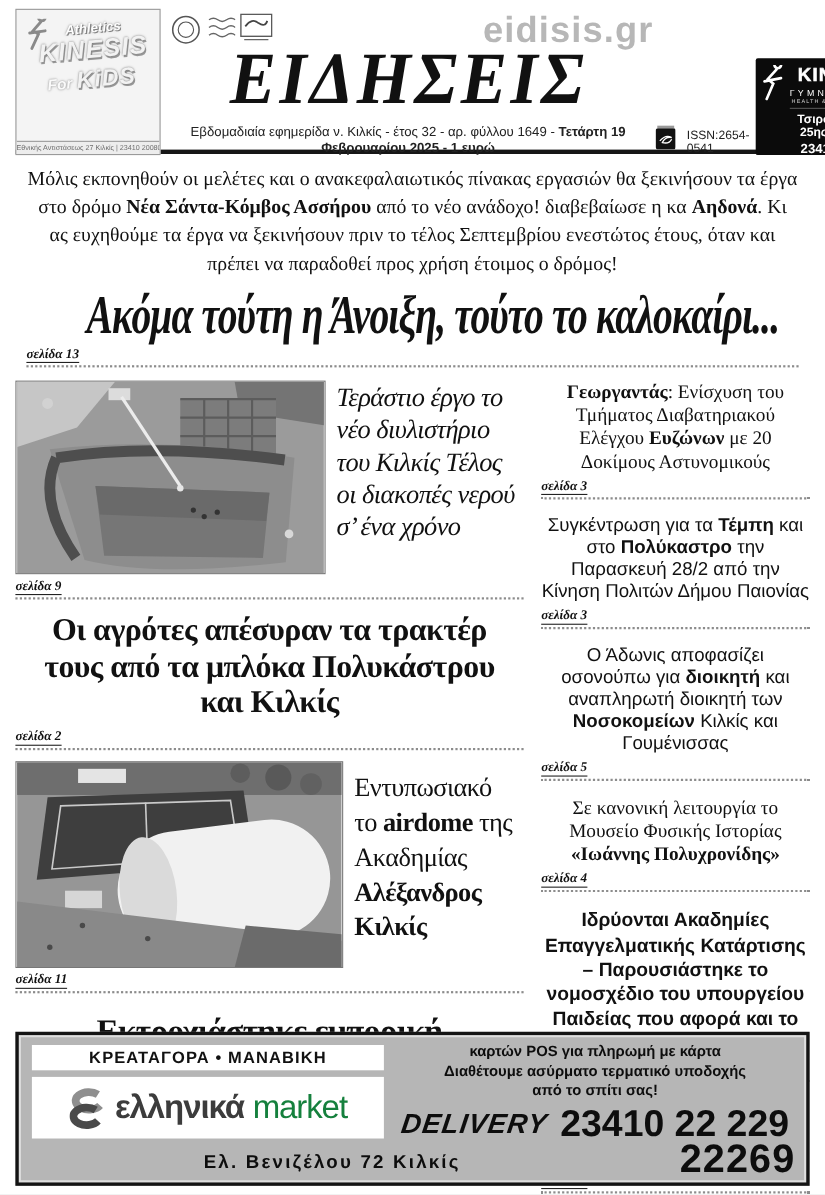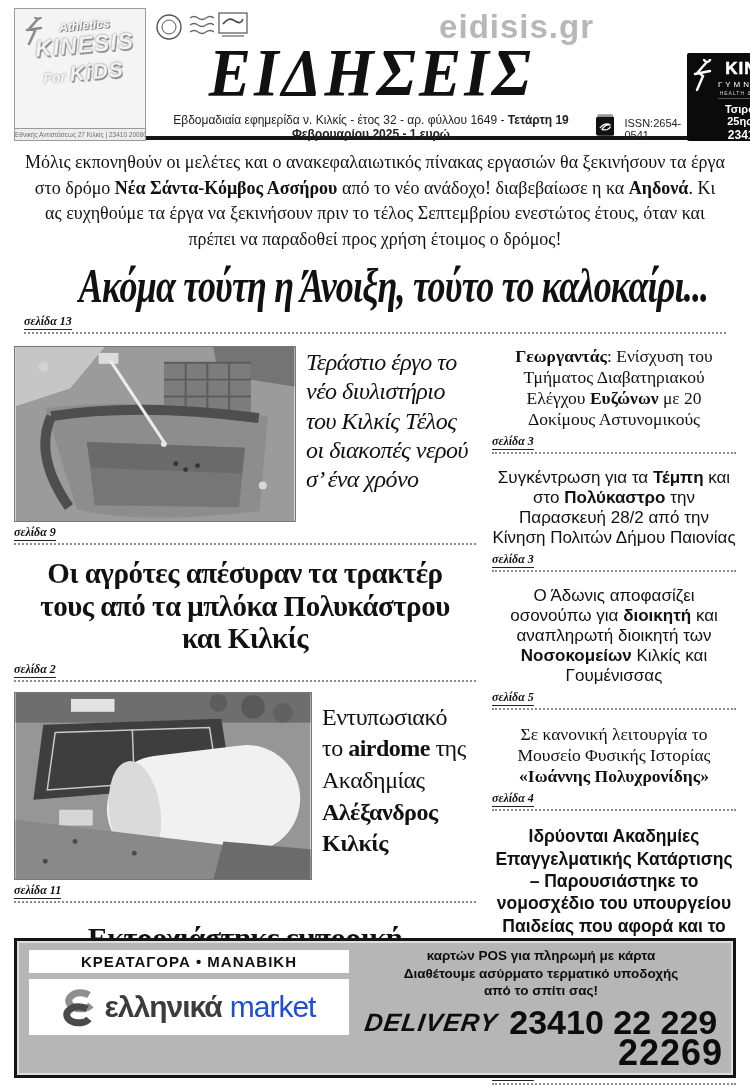--- a/index.html
+++ b/index.html
@@ -62,21 +62,21 @@
   .r-story.serif { font:400 17.5px "Liberation Serif",serif; }
   .r-story.sans  { font:400 17px  "Liberation Sans",sans-serif; }
   .r-story.sansb { font:700 17.5px "Liberation Sans",sans-serif; line-height:1.28; }
   .col-r .page-row { margin:4px 0 14px;text-align:center; }
   
   .ad { position:absolute; left:14px; right:14px; bottom:8px; height:140px; background:#b6b6b6; border:3px solid #141414; box-shadow:inset 0 0 0 2px #dedede; }
   .ad-left { position:absolute; left:12px; top:9px; width:320px; }
   .ad-strip { background:#fff; text-align:center; font:700 15px "Liberation Sans",sans-serif; letter-spacing:1px; padding:3px 0; }
   .ad-logo { background:#fff; margin-top:6px; height:56px; display:flex; align-items:center; justify-content:center; gap:8px; }
   .brand1 { font:700 30px "Liberation Sans",sans-serif; color:#3c3c3c; letter-spacing:-1px; }
-  .brand2 { font:400 30px "Liberation Sans",sans-serif; color:#1d4ed8; letter-spacing:-1px; }
+  .brand2 { font:400 30px "Liberation Sans",sans-serif; color:#15803d; letter-spacing:-1px; }
   .ad-addr { position:absolute; left:120px; bottom:8px; width:330px; text-align:center; font:700 17px "Liberation Sans",sans-serif; letter-spacing:2px; color:#0d0d0d; }
   .ad-right { position:absolute; right:8px; top:6px; width:368px; text-align:center; color:#0d0d0d; }
   .pos-line { font:700 13.5px "Liberation Sans",sans-serif; line-height:1.3; }
   .delivery-row { display:flex; justify-content:center; align-items:center; gap:12px; margin-top:3px; }
   .delivery { font:italic 900 25px "Liberation Sans",sans-serif; transform:skewX(-8deg); letter-spacing:1px; }
   .phone1 { font:900 34px "Liberation Sans",sans-serif; letter-spacing:0px; }
   .phone2 { font:900 36px "Liberation Sans",sans-serif; text-align:right; margin-top:-10px; padding-right:2px; letter-spacing:1px; }
 </style>
 </head>
 <body>
@@ -267,20 +267,21 @@
       <div class="ad-strip">ΚΡΕΑΤΑΓΟΡΑ • ΜΑΝΑΒΙΚΗ</div>
       <div class="ad-logo">
         <svg width="34" height="40" viewBox="0 0 34 40">
           <path d="M26 8 a12 8 0 1 0 2 10" stroke="#8f8f8f" stroke-width="7" fill="none"></path>
           <path d="M24 14 a12 8 0 1 0 2 10" stroke="#4a4a4a" stroke-width="7" fill="none" transform="translate(0,8)"></path>
         </svg>
         <span class="brand1">ελληνικά</span>
         <span class="brand2">market</span>
       </div>
     </div>
+    <div class="ad-addr">Ελ. Βενιζέλου 72 Κιλκίς</div>
     <div class="ad-right">
       <div class="pos-line">καρτών POS για πληρωμή με κάρτα</div>
       <div class="pos-line">Διαθέτουμε ασύρματο τερματικό υποδοχής</div>
       <div class="pos-line">από το σπίτι σας!</div>
       <div class="delivery-row">
         <span class="delivery">DELIVERY</span>
         <span class="phone1">23410 22 229</span>
       </div>
       <div class="phone2">22269</div>
     </div>

